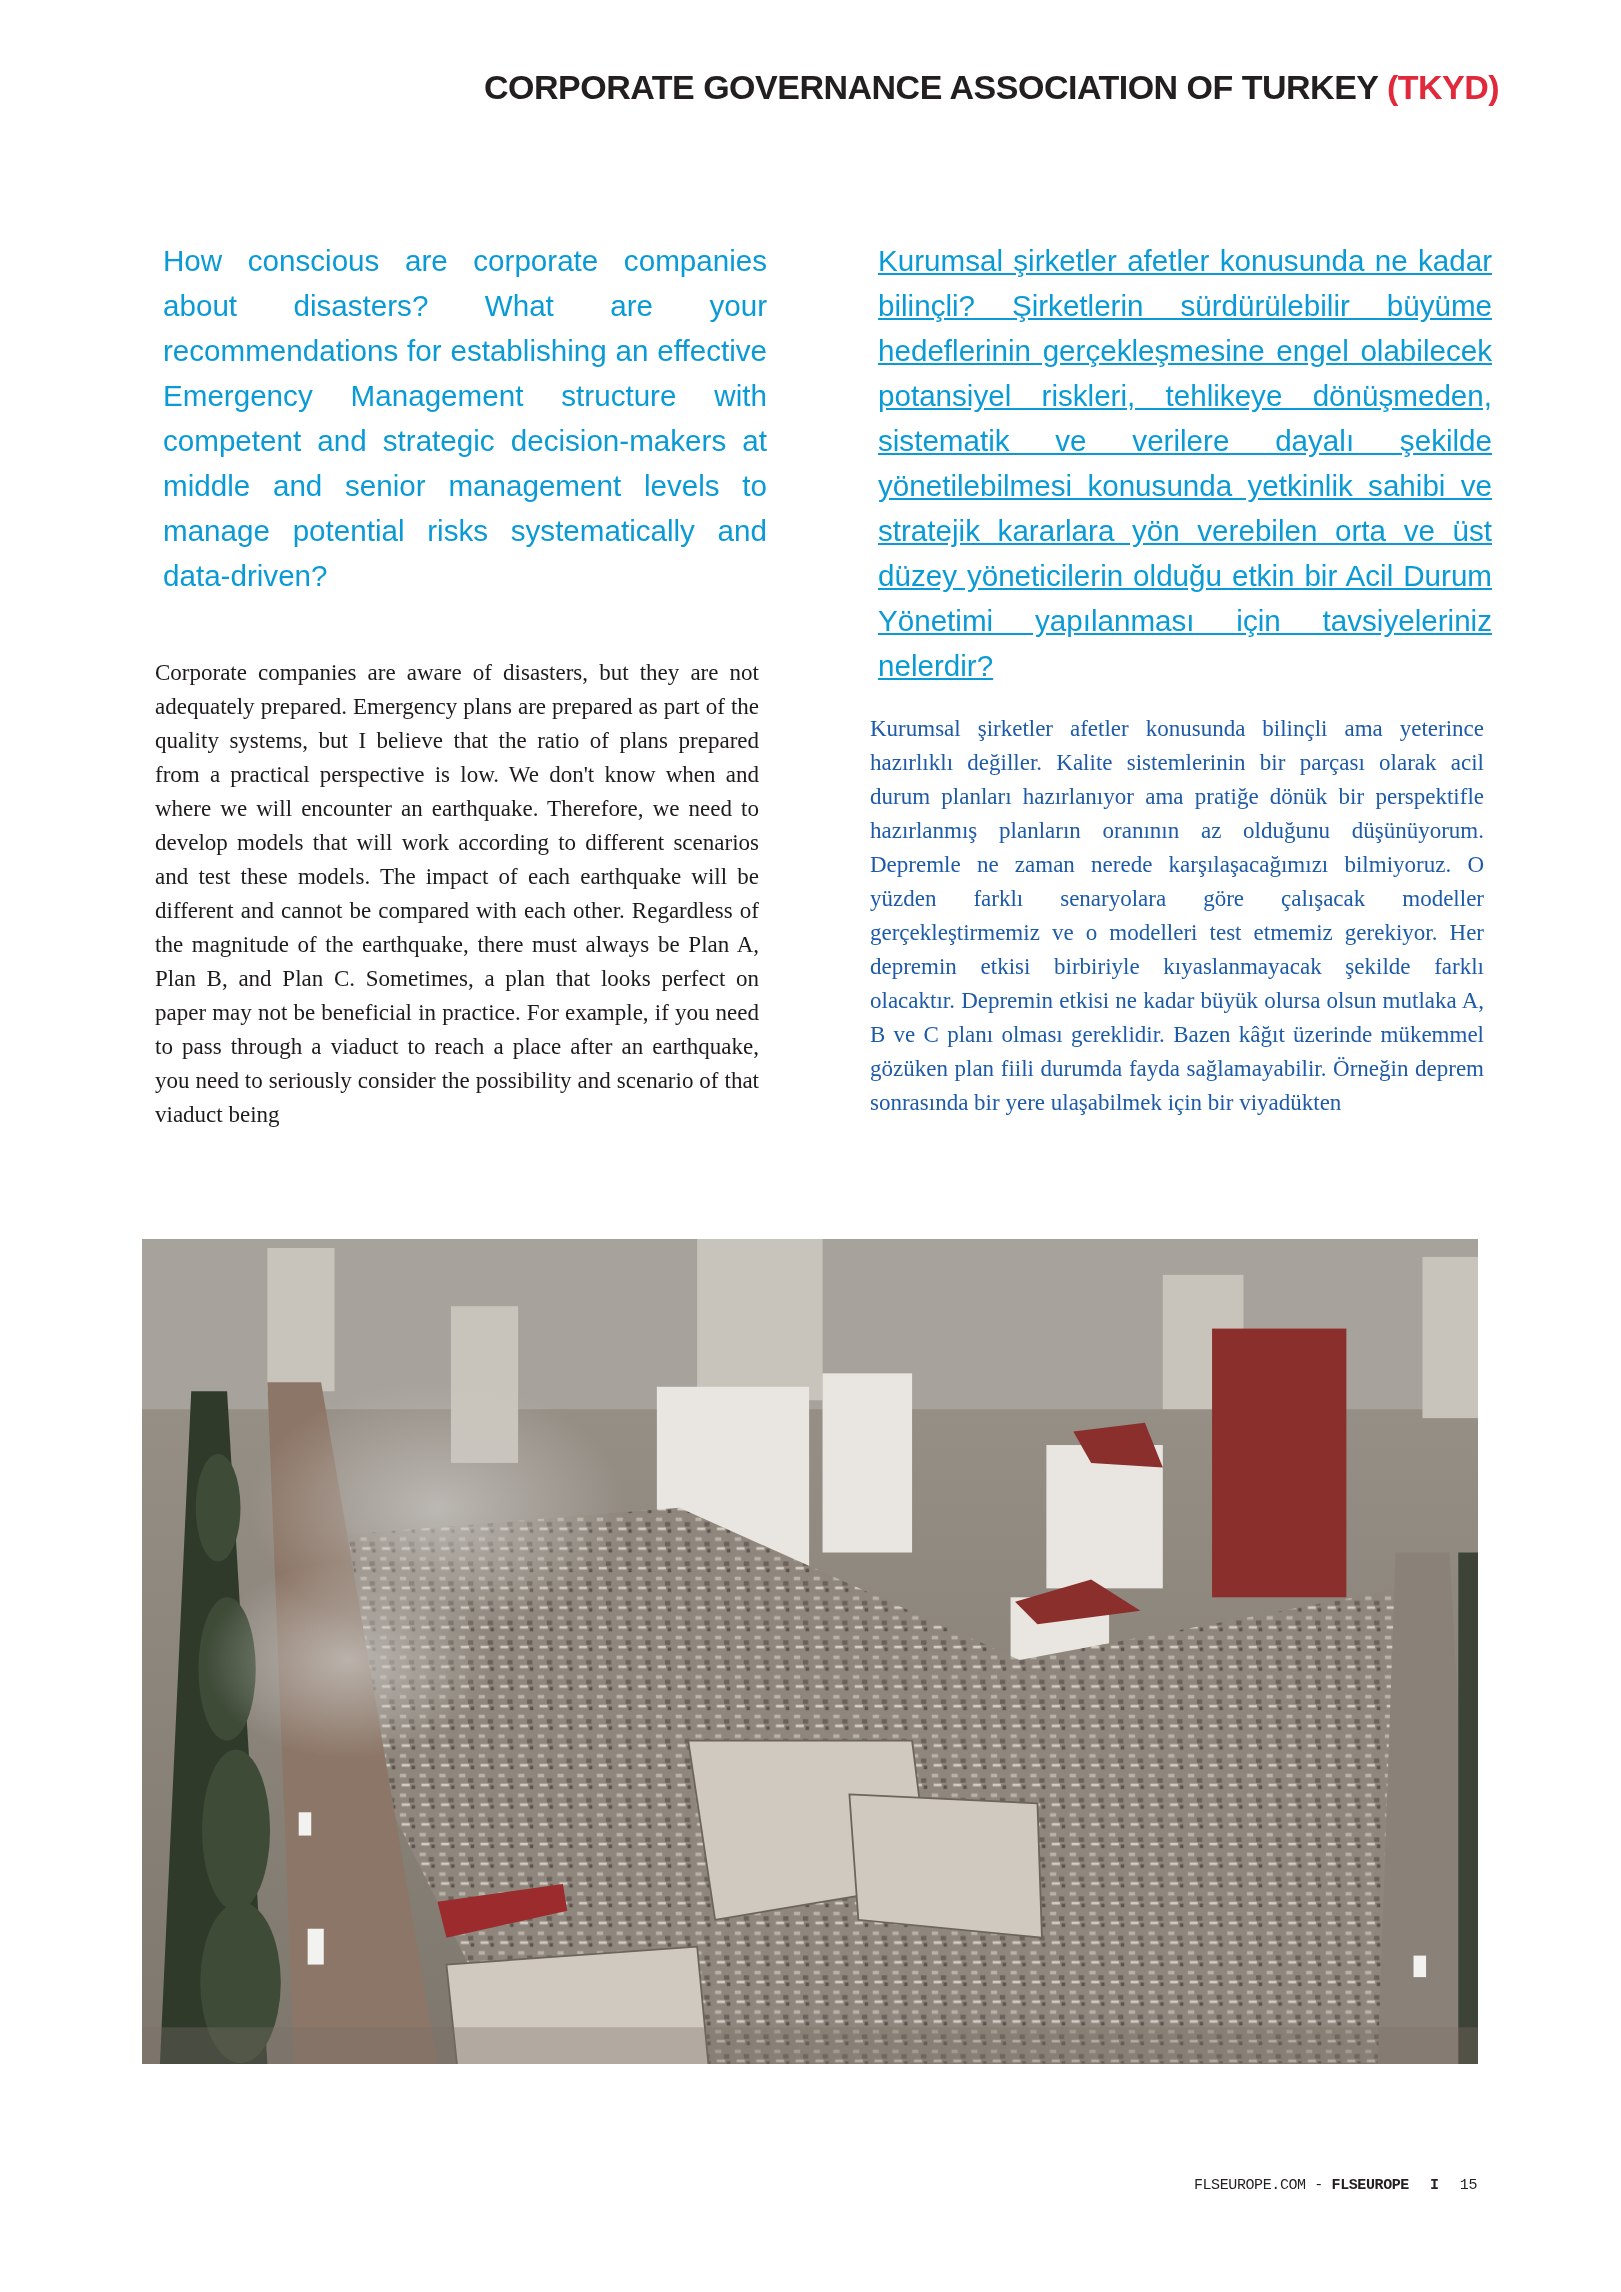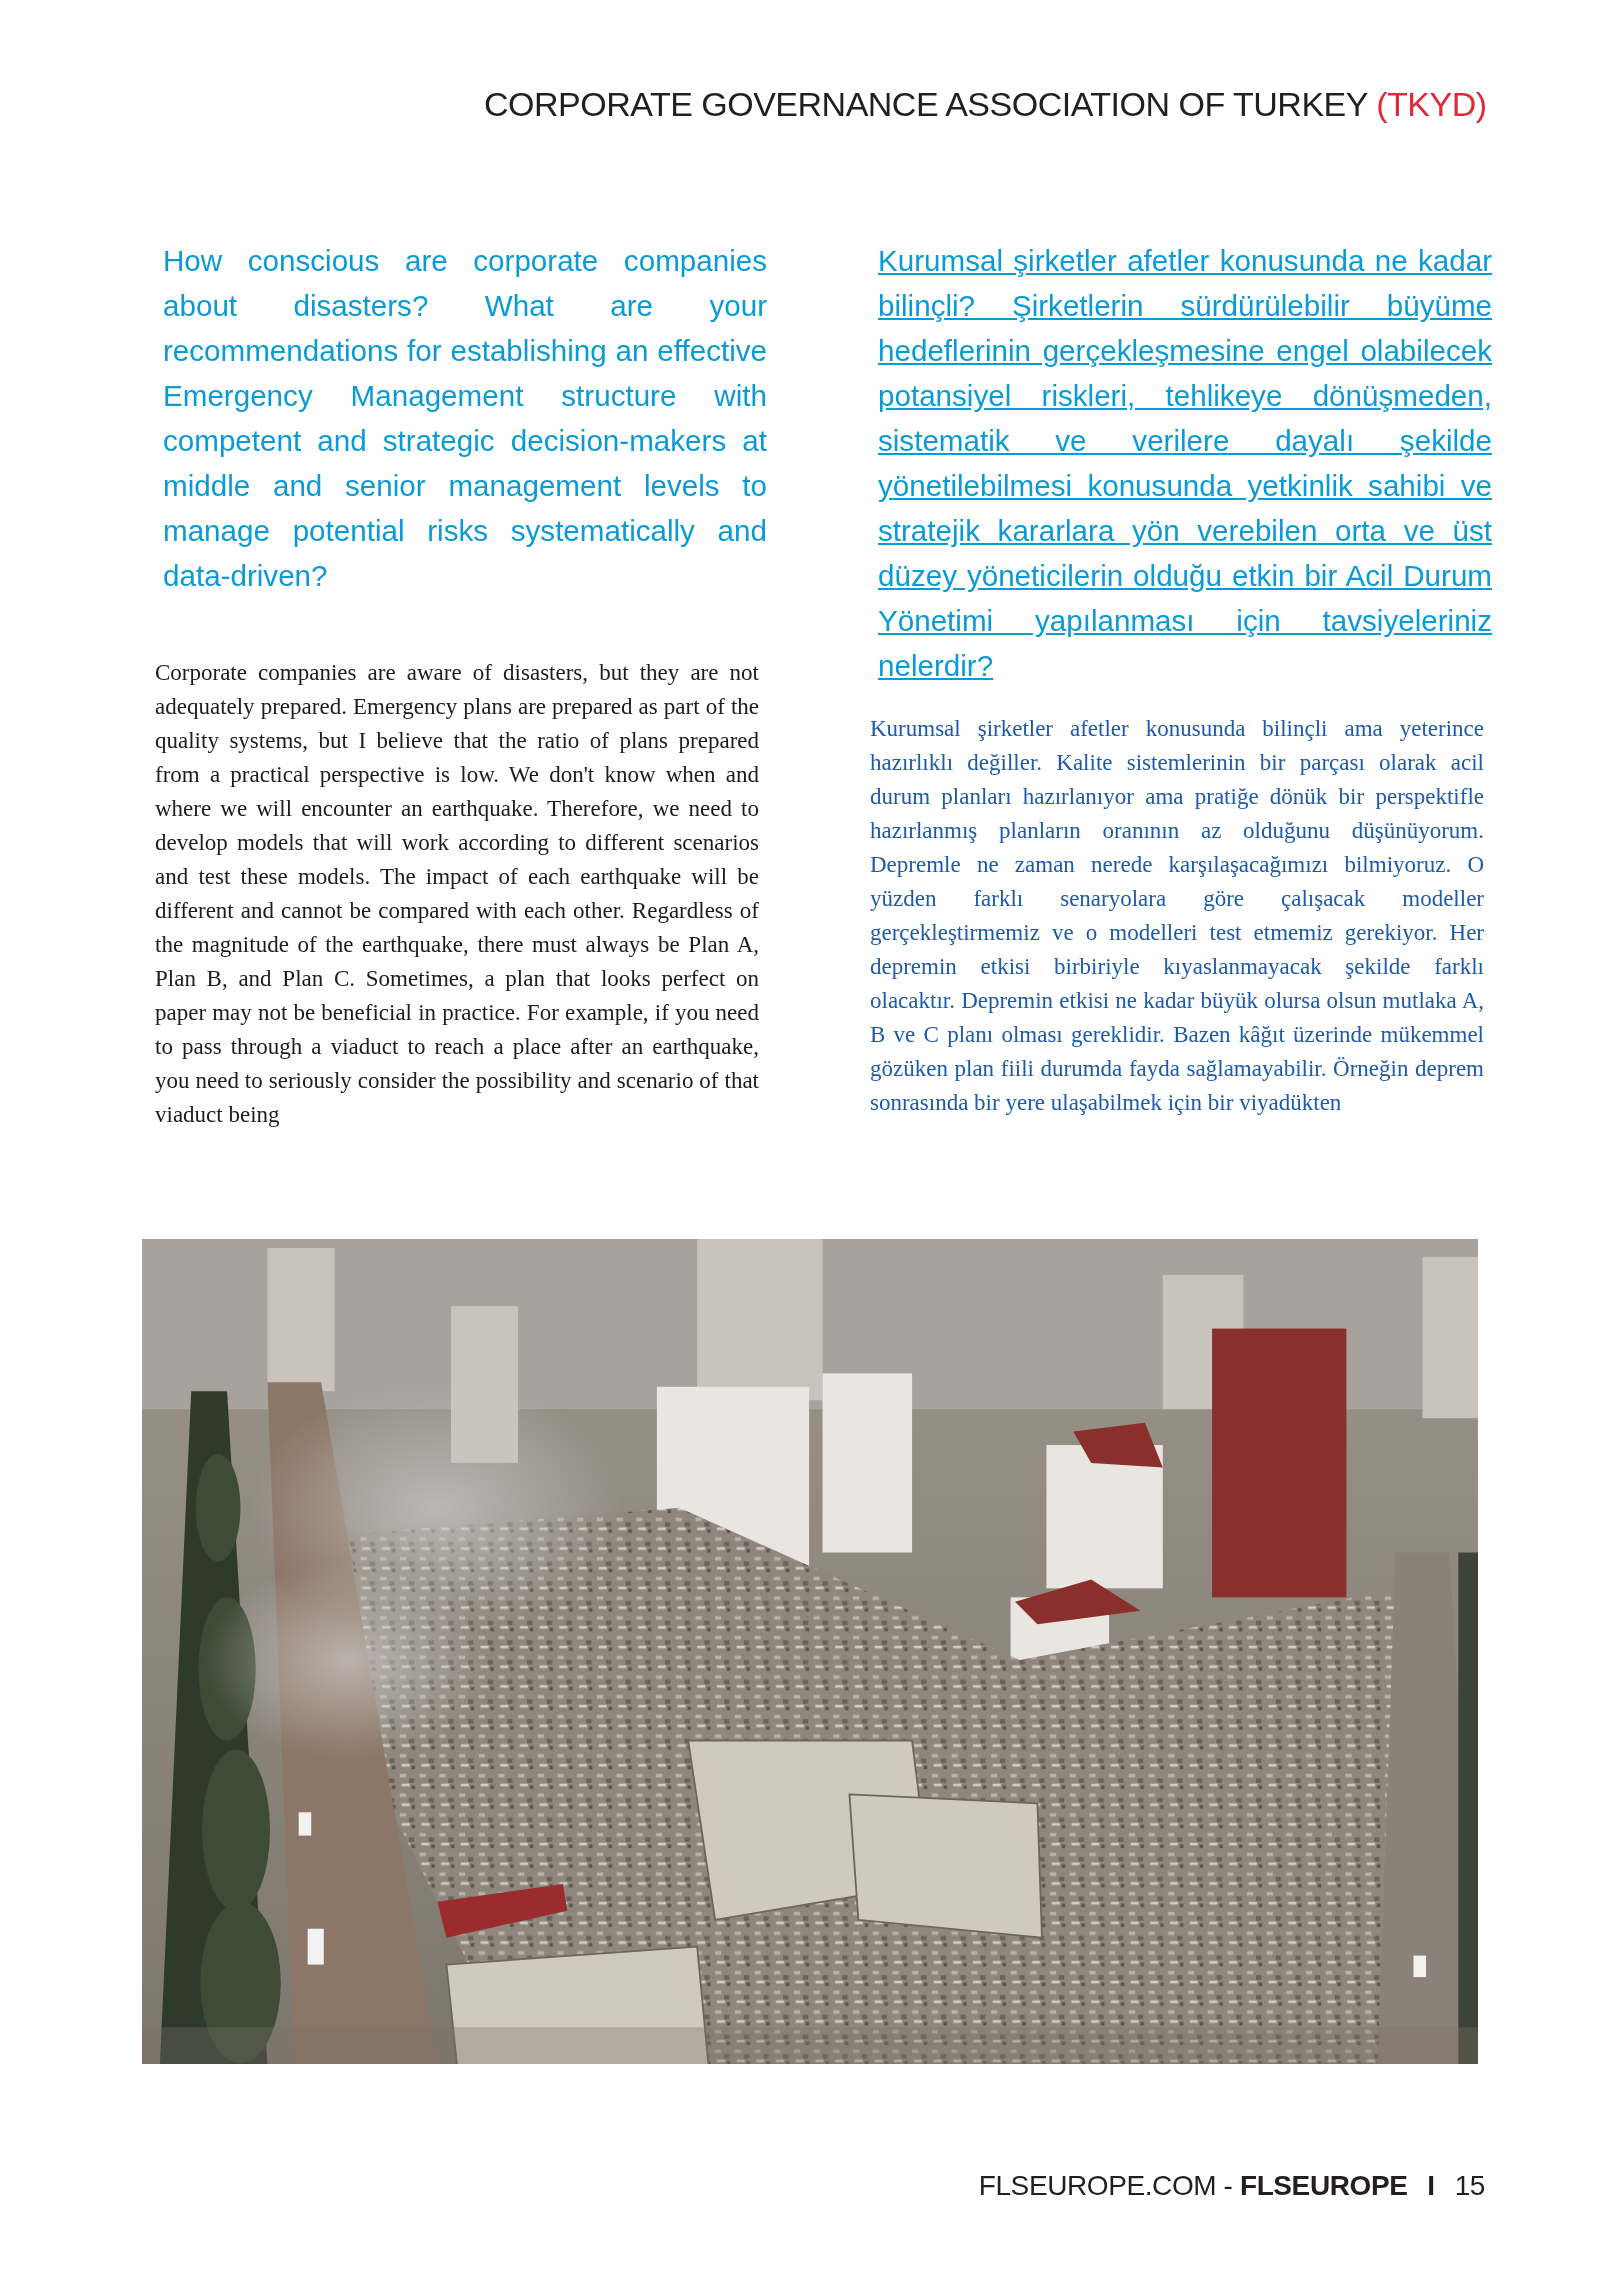--- a/index.html
+++ b/index.html
@@ -1,42 +1,42 @@
 <!DOCTYPE html>
 <html style="font-size:14.3px"><head>
 <meta charset="utf-8">
 <style>
   html, body { margin:0; padding:0; background:#ffffff; }
   body { width:1621px; height:2293px; position:relative; overflow:hidden; }
   .page-header {
-    position:absolute; left:484px; top:85px; width:976px; text-align:right;
+    position:absolute; left:484px; top:68px; width:976px; text-align:right;
     font-family:"Liberation Sans", sans-serif; font-size:34px; line-height:39px;
-    color:#231f20; letter-spacing:-0.5px; white-space:nowrap;
+    color:#231f20; letter-spacing:-0.5px; white-space:nowrap;font-weight:bold;
   }
   .page-header .accent { color:#e0293a; }
   .question {
     font-family:"Liberation Sans", sans-serif; font-size:29.6px; line-height:45px;
     text-align:justify; text-align-last:left; margin:16px;
   }
   .q-left { position:absolute; top:222px; left:147px; width:604px; }
   .q-right { position:absolute; top:222px; left:862px; width:614px;text-decoration:underline; }
   .body-text {
     font-family:"Liberation Serif", serif; font-size:23px; line-height:34px;
     text-align:justify; text-align-last:left; margin:8px;
   }
   .b-left { position:absolute; top:648px; left:147px; width:604px; color:#1e1b1c; }
   .b-right { position:absolute; top:704px; left:862px; width:614px; }
   .photo {
     position:absolute; left:142px; top:1239px; width:1336px; height:825px; overflow:hidden;
     background:#8d857c;
   }
   .photo svg { display:block; width:100%; height:100%; }
   .footer {
-    position:absolute; top:2171px; right:136px; white-space:nowrap;
-    font-family:Liberation Sans, sans-serif; font-size:28px; line-height:30px; color:#231f20;
+    position:absolute; top:2171px; right:144px; white-space:nowrap;
+    font-family:Liberation Mono, monospace; font-size:15px; line-height:30px; color:#231f20;
     letter-spacing:-0.4px;
   }
   .footer .brand { font-weight:bold; }
   .footer .sep { font-weight:bold; margin:0 12.5px; }
 </style>
 </head>
 <body>
 
 <div class="page-header">
   <span>CORPORATE GOVERNANCE ASSOCIATION OF TURKEY</span>

